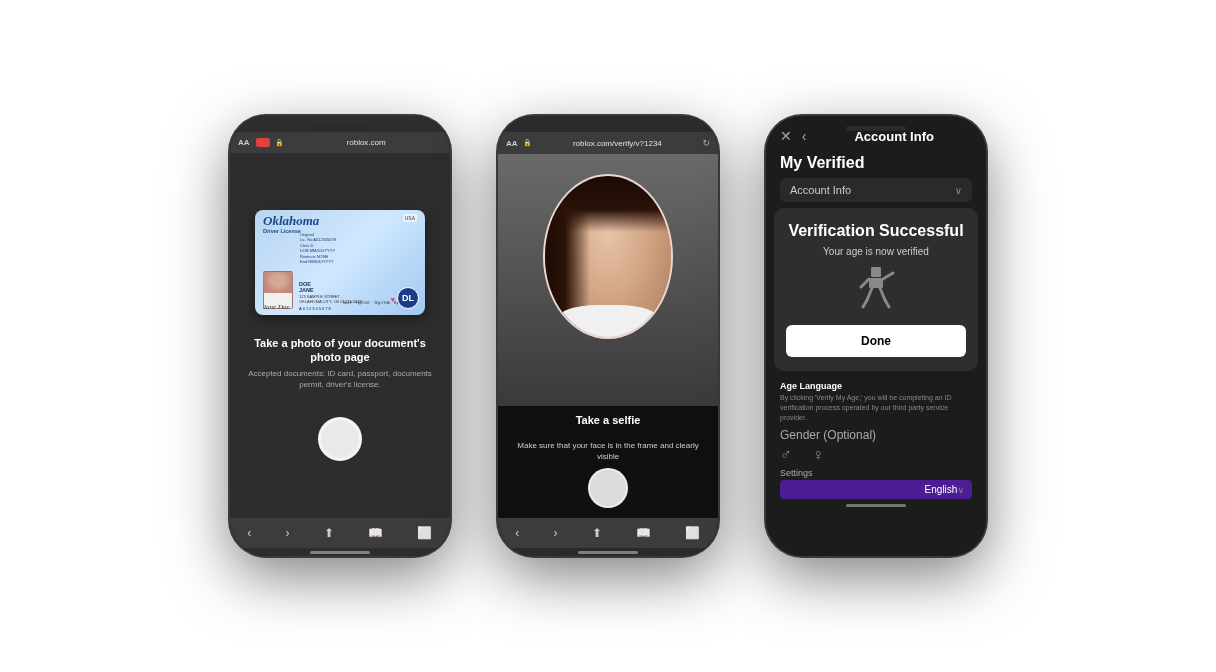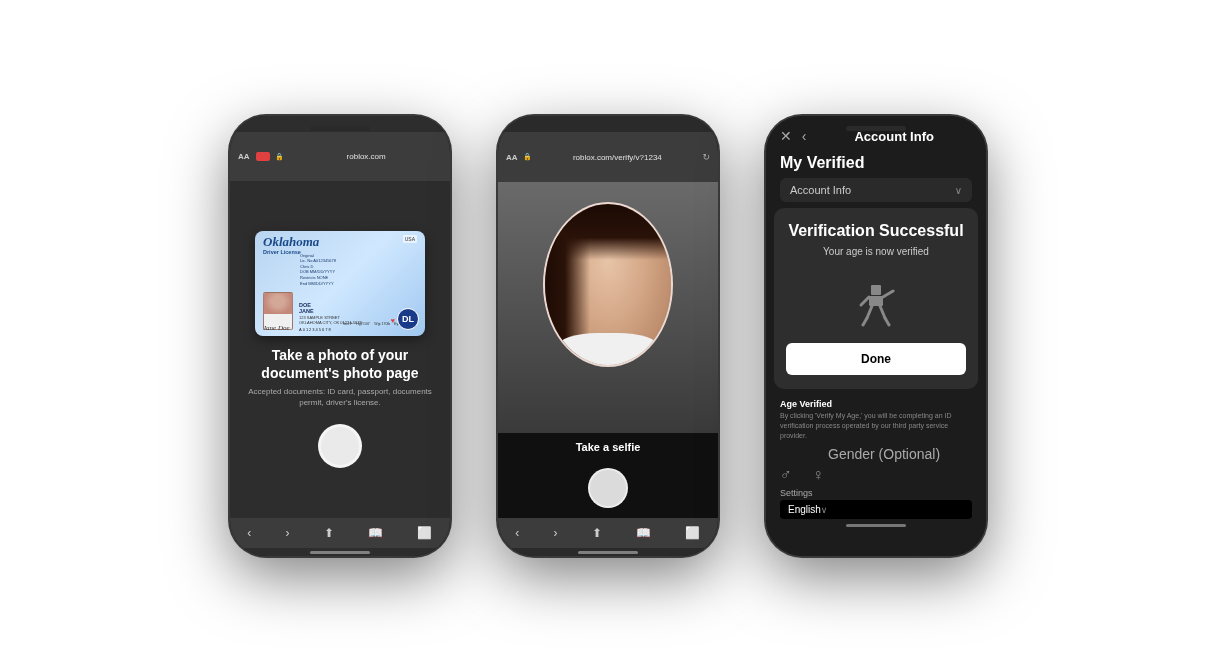--- a/index.html
+++ b/index.html
@@ -56,21 +56,21 @@
       flex-direction: column;
       position: relative;
     }
 
     
     .phone1 .phone-screen {
       background: #2d2d2d;
     }
     .browser-bar {
       background: #3c3c3c;
-      padding: 20px 8px;
+      padding: 6px 8px;
       display: flex;
       align-items: center;
       gap: 6px;
       flex-shrink: 0;
       margin-top: 16px;
     }
     .browser-aa {
       font-size: 8px;
       color: #ccc;
       font-weight: 600;
@@ -95,21 +95,21 @@
       color: #aaa;
       font-size: 9px;
     }
     .camera-area {
       flex: 1;
       display: flex;
       flex-direction: column;
       align-items: center;
       justify-content: center;
       padding: 10px;
-      gap: 10px;
+      gap: 21px;
     }
     .id-card {
       width: 170px;
       height: 105px;
       background: linear-gradient(135deg, #b8d4f0 0%, #d0e8ff 50%, #a0c8f0 100%);
       border-radius: 8px;
       position: relative;
       overflow: hidden;
       box-shadow: 0 4px 12px rgba(0,0,0,0.4);
     }
@@ -236,21 +236,21 @@
       color: #333;
       font-style: italic;
       font-family: cursive;
       margin-top: 40px;
     }
 
     .doc-instructions {
       text-align: center;
     }
     .doc-title {
-      font-size: 14px;
+      font-size: 11px;
       color: #ffffff;
       font-weight: 600;
       line-height: 1.3;
       margin-bottom: 4px;
     }
     .doc-subtitle {
       font-size: 8px;
       color: #aaaaaa;
       line-height: 1.4;
     }
@@ -434,21 +434,21 @@
     }
     .verification-title {
       font-size: 16px;
       font-weight: 700;
       color: #ffffff;
       margin-bottom: 6px;
     }
     .verification-sub {
       font-size: 10px;
       color: #cccccc;
-      margin-bottom: 26px;
+      margin-bottom: 8px;
     }
     .roblox-mascot {
       width: 50px;
       height: 50px;
       margin: 0 auto 10px;
       position: relative;
     }
     .done-btn {
       background: #ffffff;
       color: #000000;
@@ -472,48 +472,47 @@
       font-size: 7px;
       color: #888;
       line-height: 1.4;
       margin-top: 2px;
     }
     .gender-row {
       padding: 4px 14px 2px;
       flex-shrink: 0;
     }
     .gender-label {
-      font-size: 14px;
+      font-size: 12px;
       color: #aaa;
       margin-bottom: 4px;
-      margin-left: 48px;
     }
     .gender-icons {
       display: flex;
       gap: 20px;
     }
     .gender-icon {
       font-size: 16px;
       color: #888;
     }
     .language-row {
       padding: 2px 14px;
       flex-shrink: 0;
     }
     .language-label {
       font-size: 9px;
       color: #aaa;
       margin-bottom: 2px;
     }
     .language-dropdown {
-      background: #000000;
+      background: #4c1d95;
       border-radius: 4px;
       padding: 4px 8px;
       display: flex;
-      justify-content: flex-start;
+      justify-content: flex-end;
       align-items: center;
     }
     .language-value {
       font-size: 10px;
       color: #fff;
     }
     .language-chevron {
       color: #888;
       font-size: 9px;
     }
@@ -610,20 +609,21 @@
           <div class="face-oval-inner">
             <div class="face-hair-top"></div>
             <div class="face-hair-left"></div>
             <div class="face-shirt"></div>
           </div>
         </div>
       </div>
 
       <div class="selfie-bottom">
         <div class="selfie-title">Take a selfie</div>
+        <div class="selfie-subtitle">Make sure that your face is in the frame and clearly visible</div>
         <div class="selfie-capture"></div>
       </div>
 
       <div class="phone-bottom-bar">
         <span class="nav-btn">‹</span>
         <span class="nav-btn">›</span>
         <span class="nav-btn">⬆</span>
         <span class="nav-btn">📖</span>
         <span class="nav-btn">⬜</span>
       </div>
@@ -667,21 +667,21 @@
 
             <line x1="29" y1="23" x2="34" y2="35" stroke="#888" stroke-width="3" stroke-linecap="round"></line>
             <line x1="34" y1="35" x2="38" y2="42" stroke="#888" stroke-width="3" stroke-linecap="round"></line>
           </svg>
         </div>
 
         <div class="done-btn">Done</div>
       </div>
 
       <div class="age-verified-row">
-        <div class="age-verified-label">Age Verified</div>
+        <div class="age-verified-label">Age Language</div>
         <div class="age-verified-desc">By clicking 'Verify My Age,' you will be completing an ID verification process operated by our third party service provider.</div>
       </div>
 
       <div class="gender-row">
         <div class="gender-label">Gender (Optional)</div>
         <div class="gender-icons">
           <span class="gender-icon">♂</span>
           <span class="gender-icon">♀</span>
         </div>
       </div>

